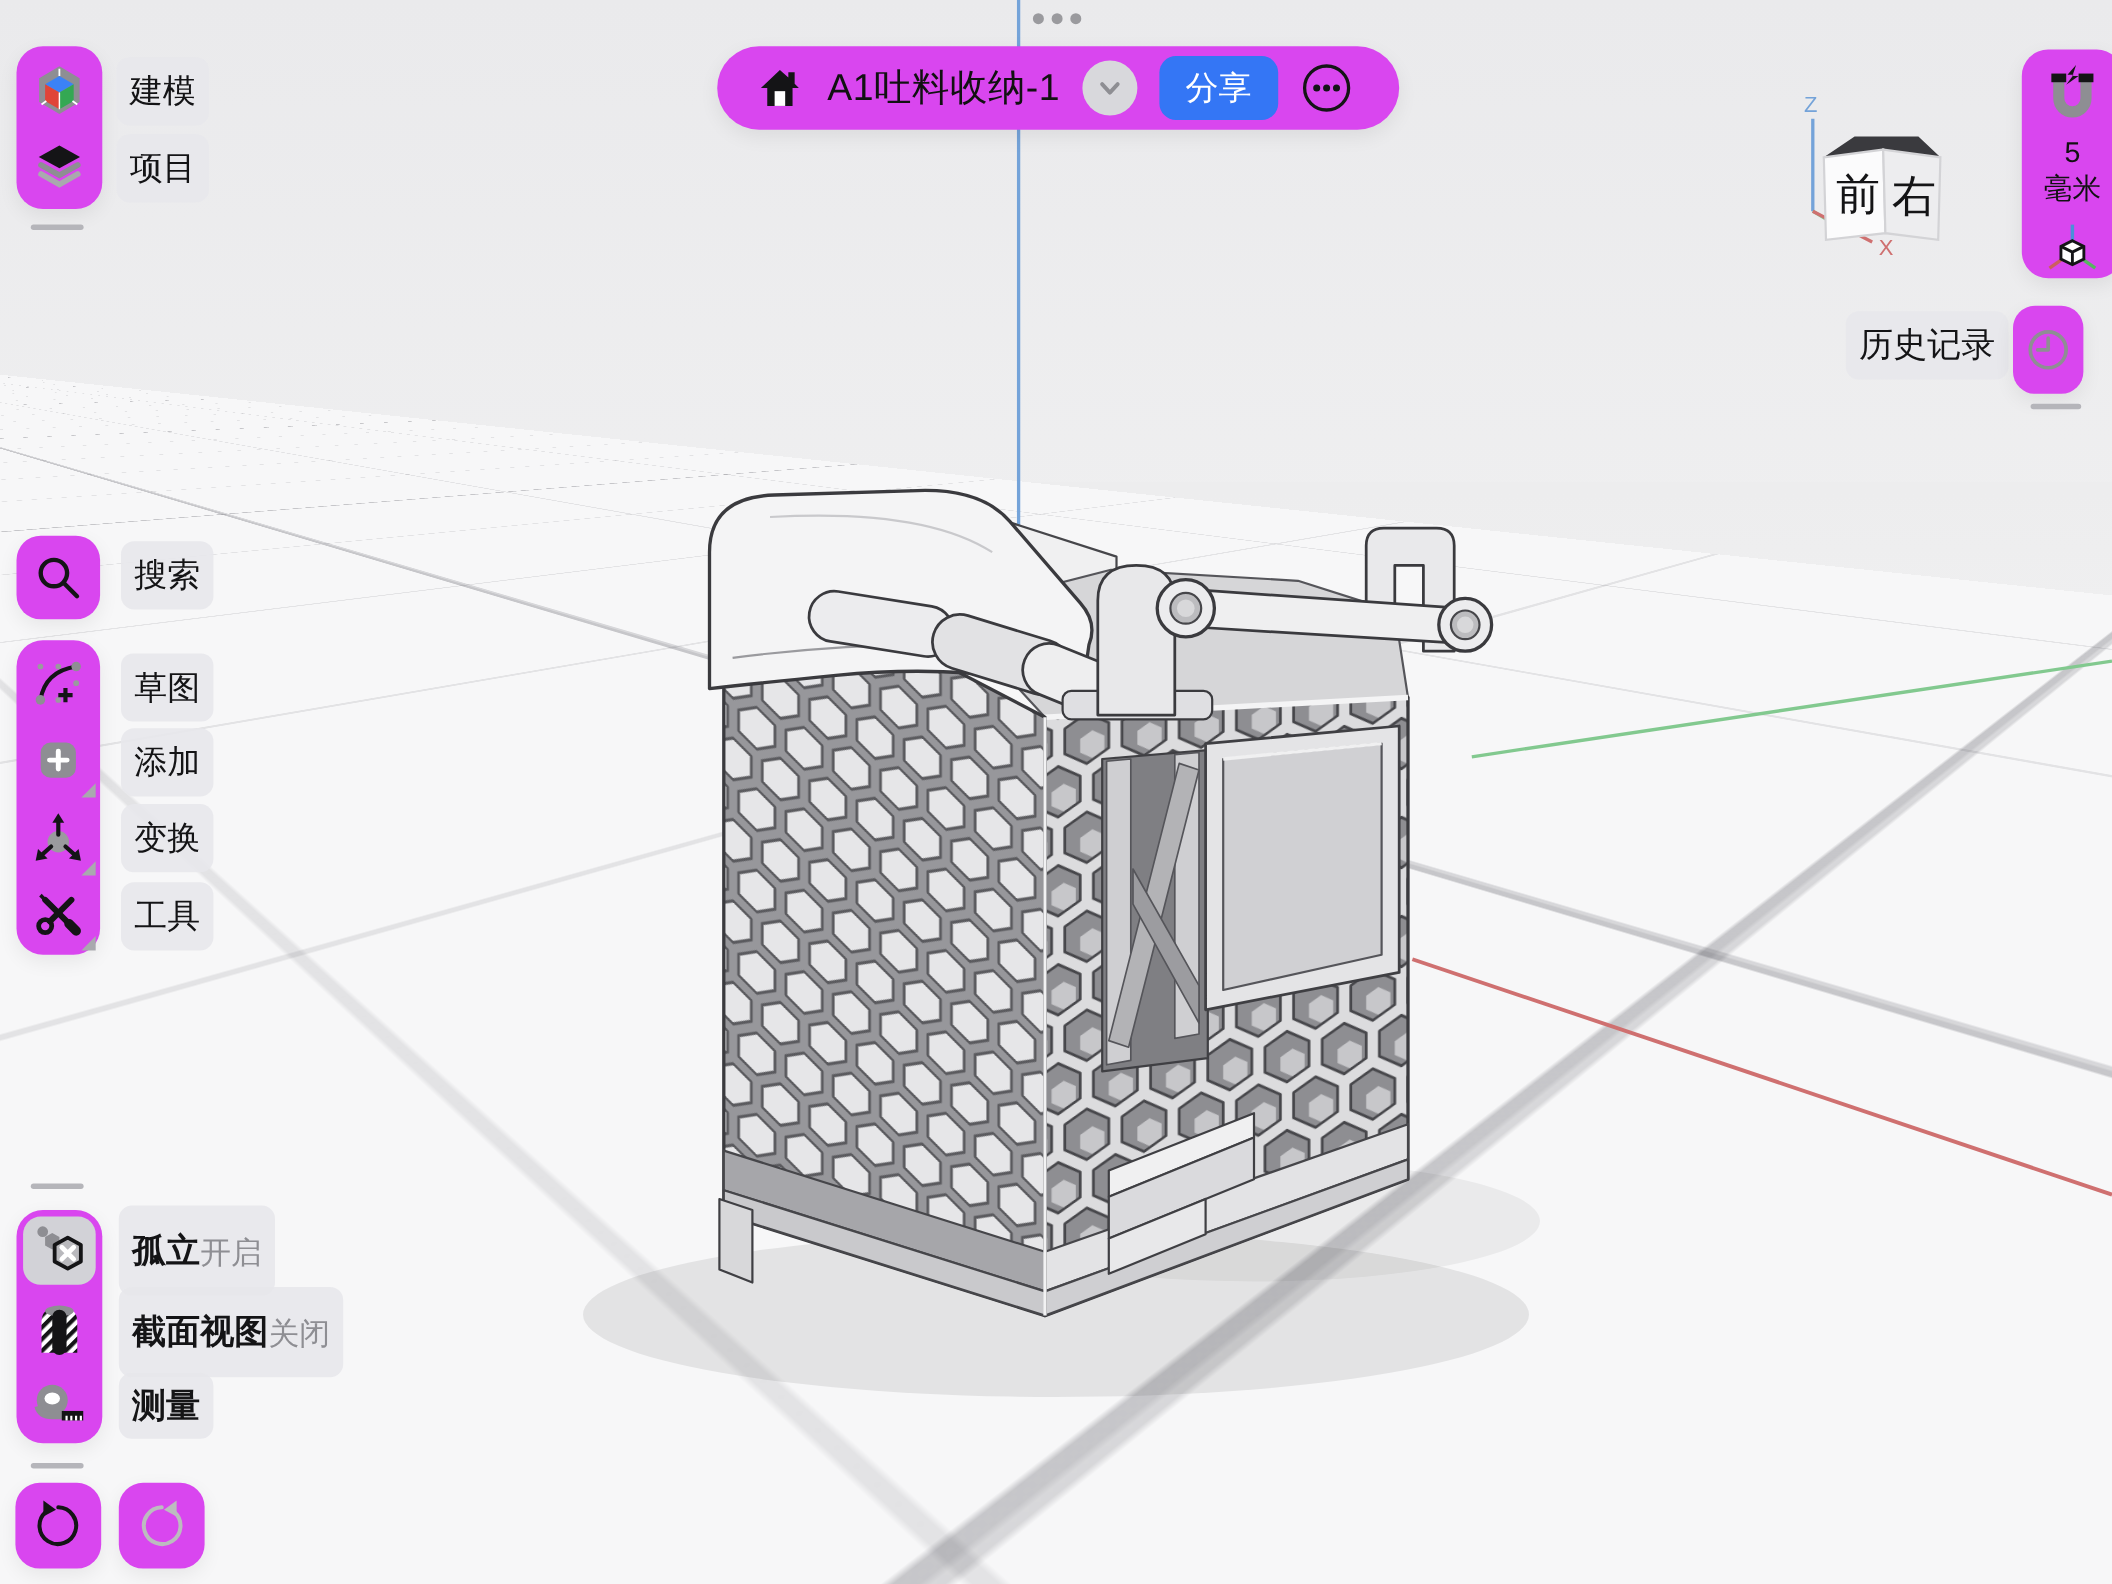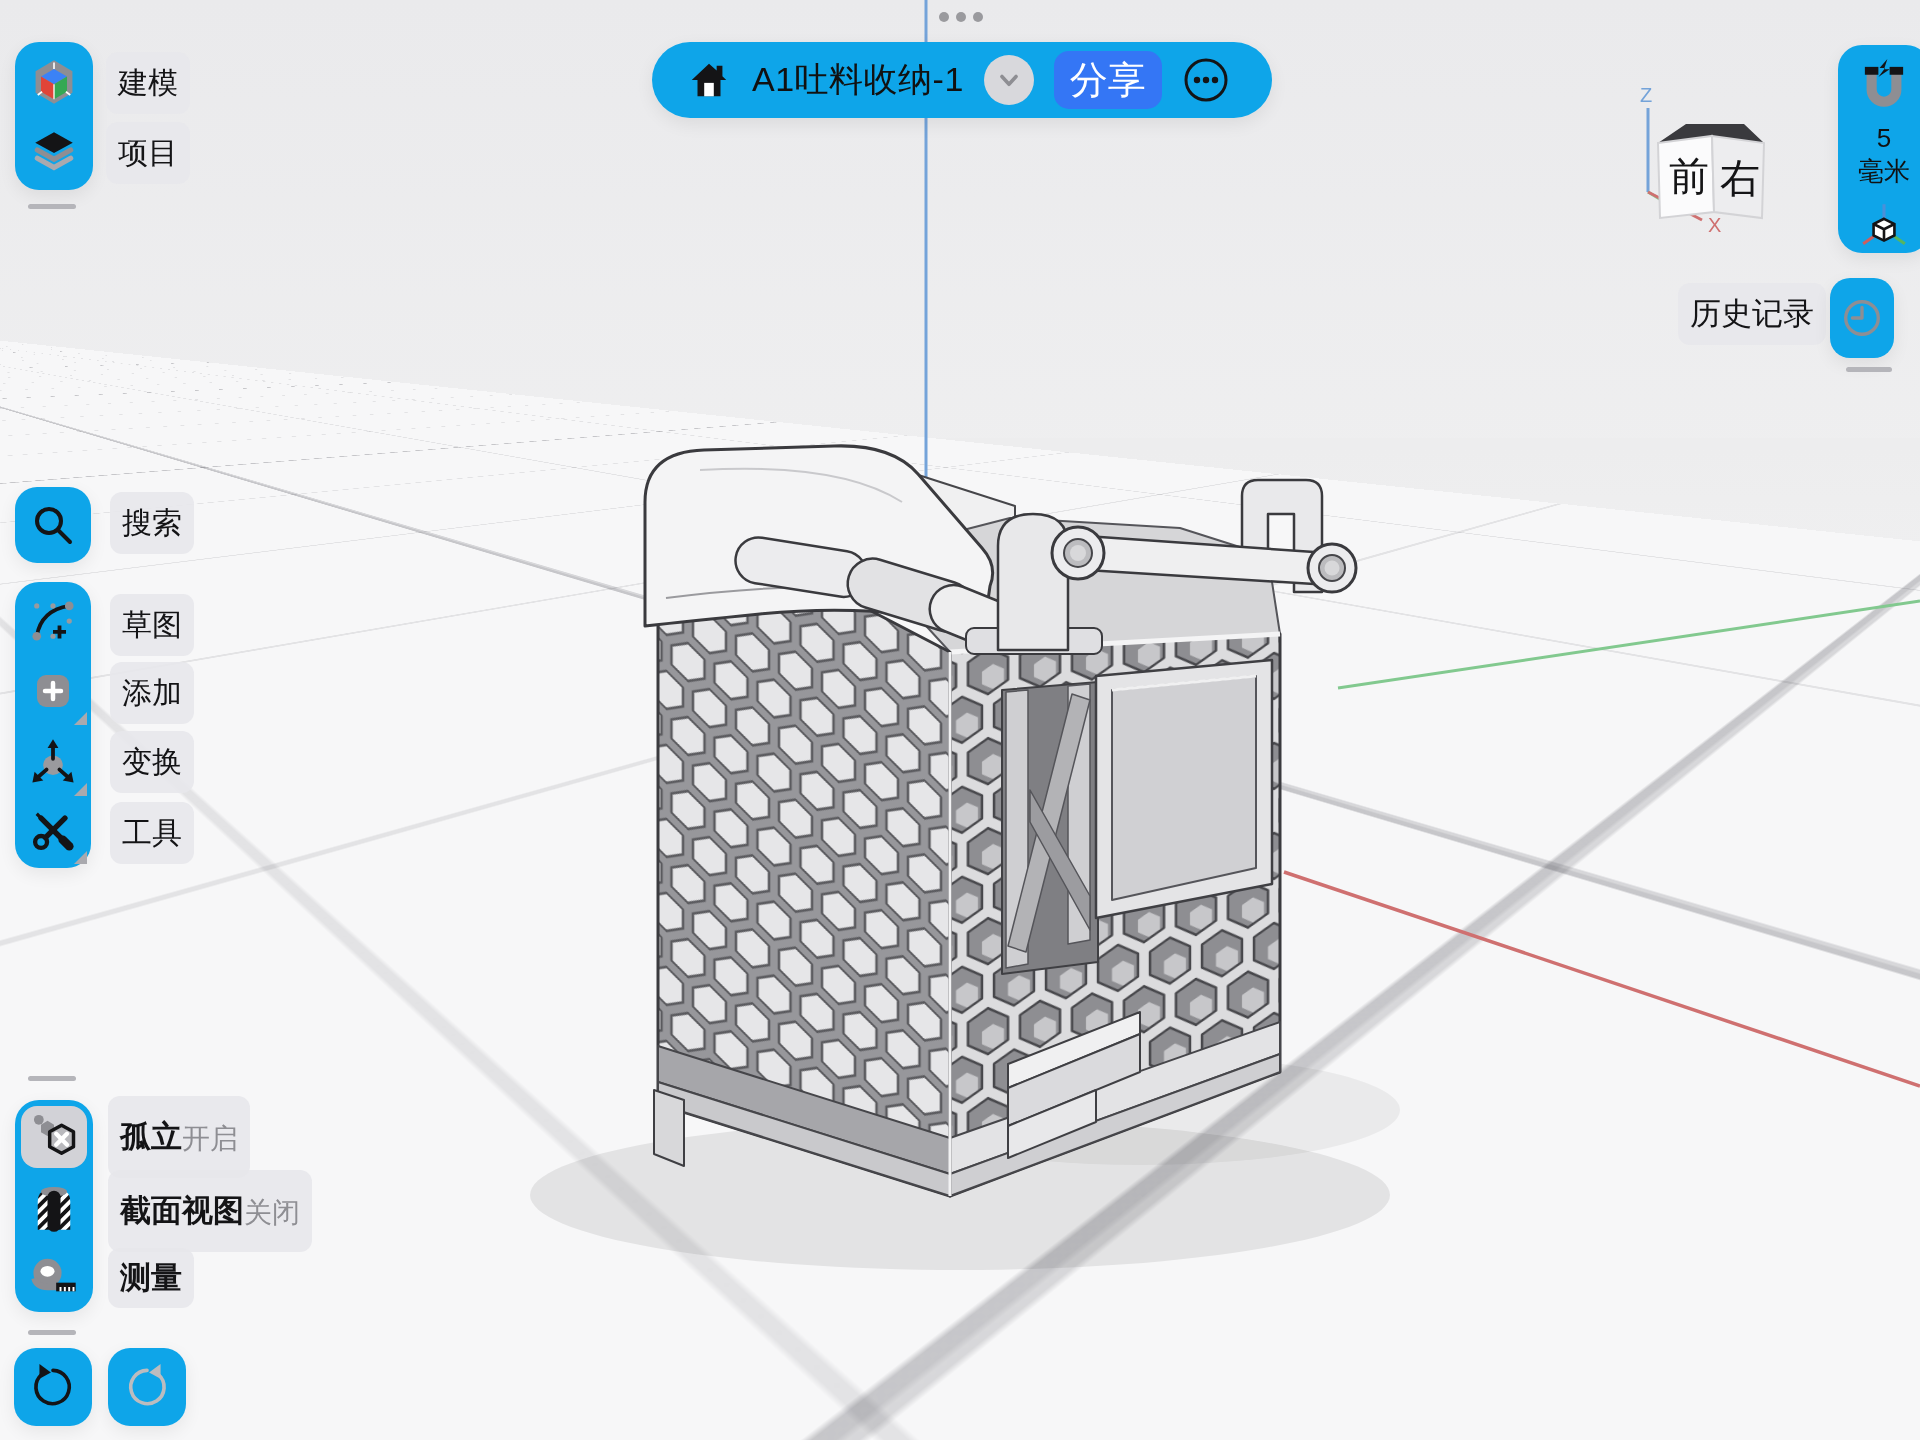--- a/index.html
+++ b/index.html
@@ -14,21 +14,21 @@
       repeating-linear-gradient(0deg,rgba(50,50,60,0.16) 0 5px,transparent 5px 1100px),
       repeating-linear-gradient(90deg,rgba(50,50,60,0.16) 0 5px,transparent 5px 1100px),
       repeating-linear-gradient(0deg,rgba(50,50,60,0.10) 0 3px,transparent 3px 220px),
       repeating-linear-gradient(90deg,rgba(50,50,60,0.10) 0 3px,transparent 3px 220px);
     transform:perspective(1300px) rotateX(84deg) rotateZ(45deg);transform-origin:50% 0;}
   .fade{position:absolute;left:0;top:438px;width:100%;height:110px;
     background:linear-gradient(#ededee 10%,rgba(237,237,238,0));}
   svg.scene{position:absolute;left:0;top:0;}
 
   
-  .panel{position:absolute;background:#0ea5e9;border-radius:24px;box-shadow:0 6px 18px rgba(0,0,0,0.07);}
+  .panel{position:absolute;background:#d946ef;border-radius:24px;box-shadow:0 6px 18px rgba(0,0,0,0.07);}
   .pill-label{position:absolute;display:inline-flex;align-items:center;justify-content:center;
     background:rgba(231,231,235,0.92);border-radius:12px;color:#141416;font-size:30px;
     padding:0 12px;height:62px;white-space:nowrap;}
   .pill-two{flex-direction:row;line-height:1.05;padding:6px 12px;height:auto;min-height:70px;}
   .pill-two .main{font-weight:700;font-size:31px;}
   .pill-two .sub{font-size:28px;color:#8e8e93;margin-top:3px;}
   .divider{position:absolute;width:48px;height:5px;border-radius:3px;background:#b5b5ba;}
   .iconbtn{display:flex;align-items:center;justify-content:center;}
 
   
@@ -37,21 +37,21 @@
   .lbl-modeling{left:106px;top:52px;}
   .lbl-projects{left:106px;top:122px;}
 
   
   .titlebar{left:652px;top:42px;width:620px;height:76px;border-radius:38px;
     display:flex;align-items:center;padding:0 22px 0 34px;box-sizing:border-box;gap:20px;}
   .titlebar .title{font-size:34px;color:#111;letter-spacing:0.5px;}
   .chev-circle{width:50px;height:50px;border-radius:50%;background:#d8d8dc;display:flex;
     align-items:center;justify-content:center;}
   .share-btn{width:108px;height:58px;border-radius:15px;display:flex;align-items:center;
-    justify-content:center;color:#fff;font-size:38px;border:none;}
+    justify-content:center;color:#fff;font-size:30px;border:none;}
   .win-dots{position:absolute;left:939px;top:12px;display:flex;gap:7px;}
   .win-dots i{width:10px;height:10px;border-radius:50%;background:#9a9a9e;}
 
   
   .snap-panel{left:1838px;top:45px;width:92px;height:208px;border-radius:24px;
     display:flex;flex-direction:column;align-items:center;padding-top:14px;box-sizing:border-box;}
   .snap-panel .val{font-size:26px;color:#111;margin-top:10px;}
   .snap-panel .unit{font-size:26px;color:#111;margin-top:0px;}
   .lbl-history{left:1678px;top:283px;font-size:31px;}
   .history-btn{left:1830px;top:278px;width:64px;height:80px;border-radius:20px;}

